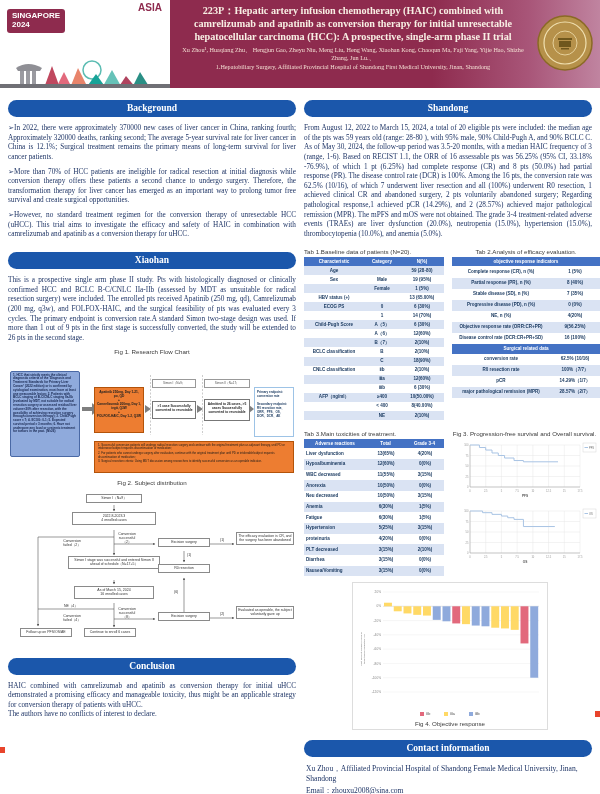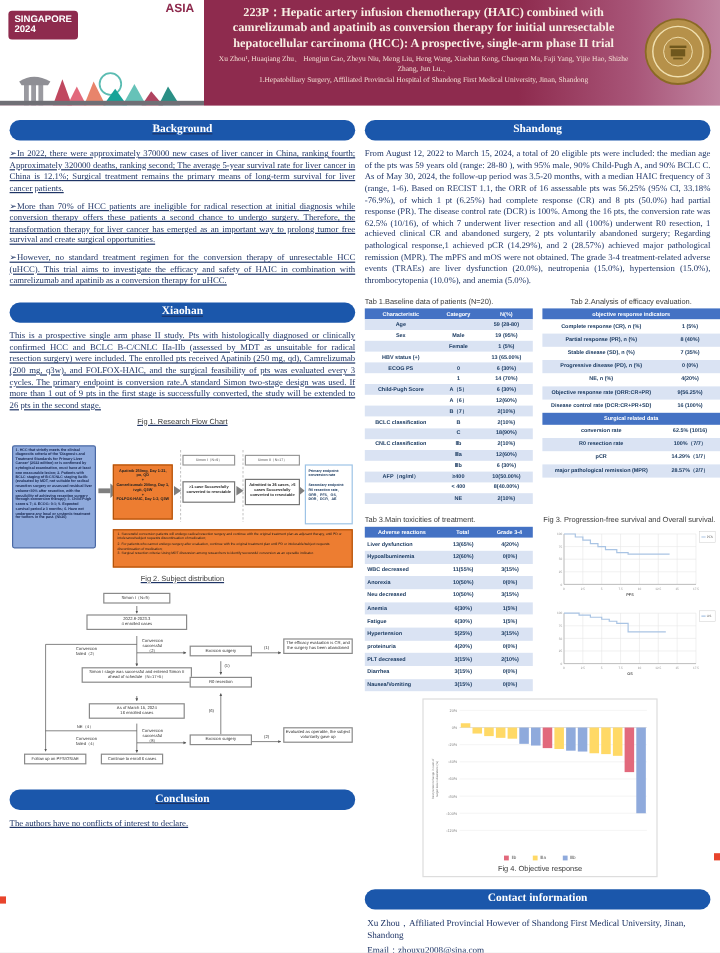--- a/index.html
+++ b/index.html
@@ -21,21 +21,21 @@
   .asia{position:absolute;left:138px;top:2px;font-family:"Liberation Sans",sans-serif;
     font-weight:bold;font-size:10px;color:#8e2b4e;}
   .city{position:absolute;left:0;bottom:0;}
   .head-text{position:absolute;left:174px;right:68px;top:5px;text-align:center;color:#f8efe4;}
   .head-title{font-weight:bold;font-size:10.2px;line-height:1.25;}
   .head-authors{font-size:6.2px;margin-top:3px;color:#f3ddd2;line-height:1.3;}
   .head-affil{font-size:6.2px;color:#f3ddd2;margin-top:1px;}
   .seal{position:absolute;right:6px;top:14px;}
   
   .col{position:absolute;top:88px;}
-  .col-left{left:8px;width:288px;text-decoration:underline;}
+  .col-left{left:8px;width:288px;}
   .col-right{left:304px;width:288px;}
   .bar{background:#1b57ab;color:#fff;font-weight:bold;font-size:9.5px;text-align:center;
     border-radius:9px;padding:3px 0 4px;margin:12px 0 7px;}
   .para{font-size:7.25px;line-height:1.33;text-align:justify;}
   .bullet{margin-bottom:5px;}
   .caption{font-family:"Liberation Sans",sans-serif;font-size:6.2px;color:#3a3a3a;text-align:center;margin:4px 0 2px;}
   .caption.left-al{text-align:left;}
   
   .fig1{position:relative;height:118px;font-family:"Liberation Sans",sans-serif;margin-top:2px;}
   .f1-criteria{position:absolute;left:2px;top:14px;width:70px;height:86px;background:#8faadc;
@@ -228,20 +228,21 @@
 （8）</div>
       <div class="f2-box" style="left:150px;top:124px;width:52px">Excision surgery</div>
       <div class="f2-lbl" style="left:166px;top:102px">(6)</div>
       <div class="f2-lbl" style="left:212px;top:124px">(2)</div>
       <div class="f2-box" style="left:228px;top:118px;width:58px">Evaluated as operable, the subject voluntarily gave up</div>
       <div class="f2-box" style="left:12px;top:140px;width:52px">Follow up on PFS/OS/AE</div>
       <div class="f2-box" style="left:76px;top:140px;width:52px">Continue to enroll 6 cases</div>
     </div>
 
     <div class="bar">Conclusion</div>
+    <div class="para">HAIC combined with camrelizumab and apatinib as conversion therapy for initial uHCC demonstrated a promising efficacy and manageable toxicity, thus might be an applicable strategy for conversion therapy of patients with uHCC.</div>
 
     <div class="para">The authors have no conflicts of interest to declare.</div>
   </div>
 
   <div class="col col-right">
 
     <div class="bar">Shandong</div>
     <div class="para">From August 12, 2022 to March 15, 2024, a total of 20 eligible pts were included: the median age of the pts was 59 years old (range: 28-80 ), with 95% male, 90% Child-Pugh A, and 90% BCLC C. As of May 30, 2024, the follow-up period was 3.5-20 months, with a median HAIC frequency of 3 (range, 1-6). Based on RECIST 1.1, the ORR of 16 assessable pts was 56.25% (95% CI, 33.18% -76.9%), of which 1 pt (6.25%) had complete response (CR) and 8 pts (50.0%) had partial response (PR). The disease control rate (DCR) is 100%. Among the 16 pts, the conversion rate was 62.5% (10/16), of which 7 underwent liver resection and all (100%) underwent R0 resection, 1 achieved clinical CR and abandoned surgery, 2 pts voluntarily abandoned surgery; Regarding pathological response,1 achieved pCR (14.29%), and 2 (28.57%) achieved major pathological remission (MPR). The mPFS and mOS were not obtained. The grade 3-4 treatment-related adverse events (TRAEs) are liver dysfunction (20.0%), neutropenia (15.0%), hypertension (15.0%), thrombocytopenia (10.0%), and anemia (5.0%).</div>
 
     <div class="tbl-row2" style="margin-top:4px">
@@ -588,17 +589,17 @@
           </span>
           <span class="it">
             <span class="sw" style="background: rgb(143, 170, 220);"></span>
             <span>Ⅲb</span>
           </span>
         </div>
       <div class="fig4cap">Fig 4. Objective response</div>
     </div>
 
     <div class="bar" style="margin-top:10px">Contact information</div>
-    <div class="contact-line">Xu Zhou，Affiliated Provincial However of Shandong First Medical University, Jinan, Shandong</div>
+    <div class="contact-line">Xu Zhou，Affiliated Provincial Hospital of Shandong Female Medical University, Jinan, Shandong</div>
     <div class="contact-line">Email：zhouxu2008@sina.com</div>
   </div>
 
 </div>
 
 </body></html>

